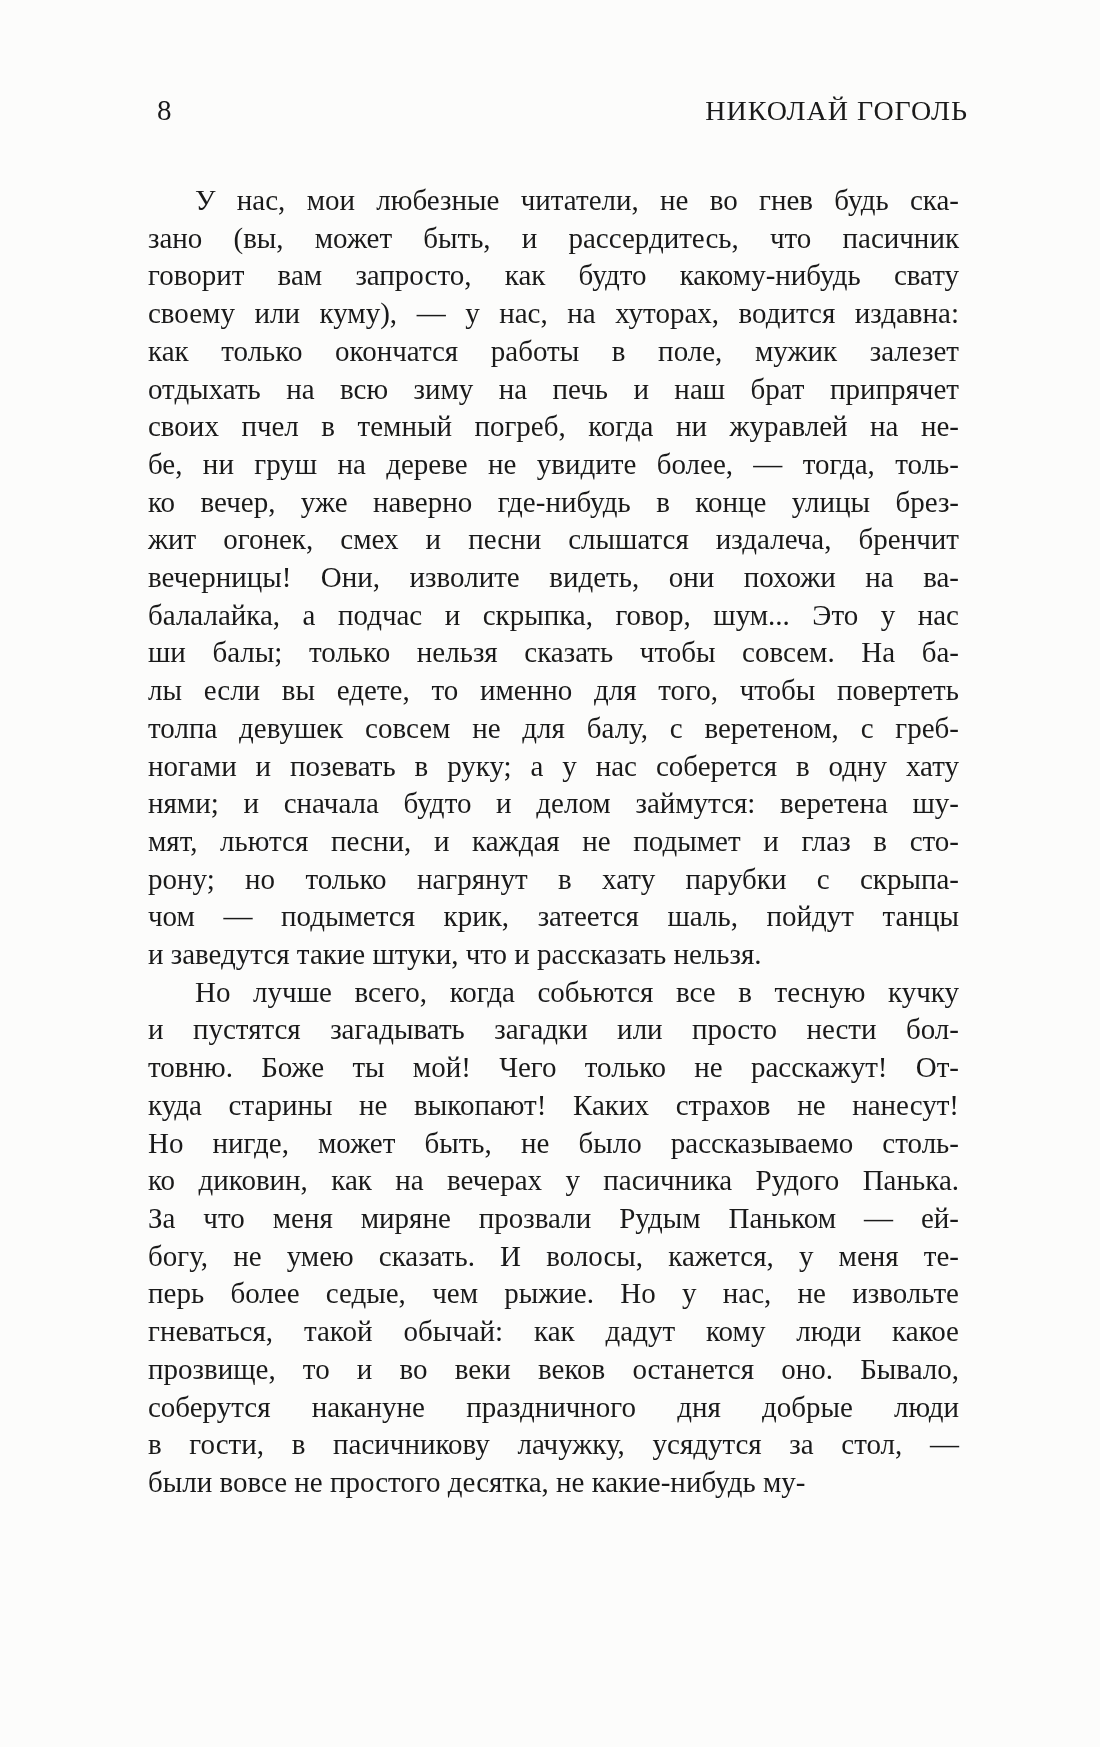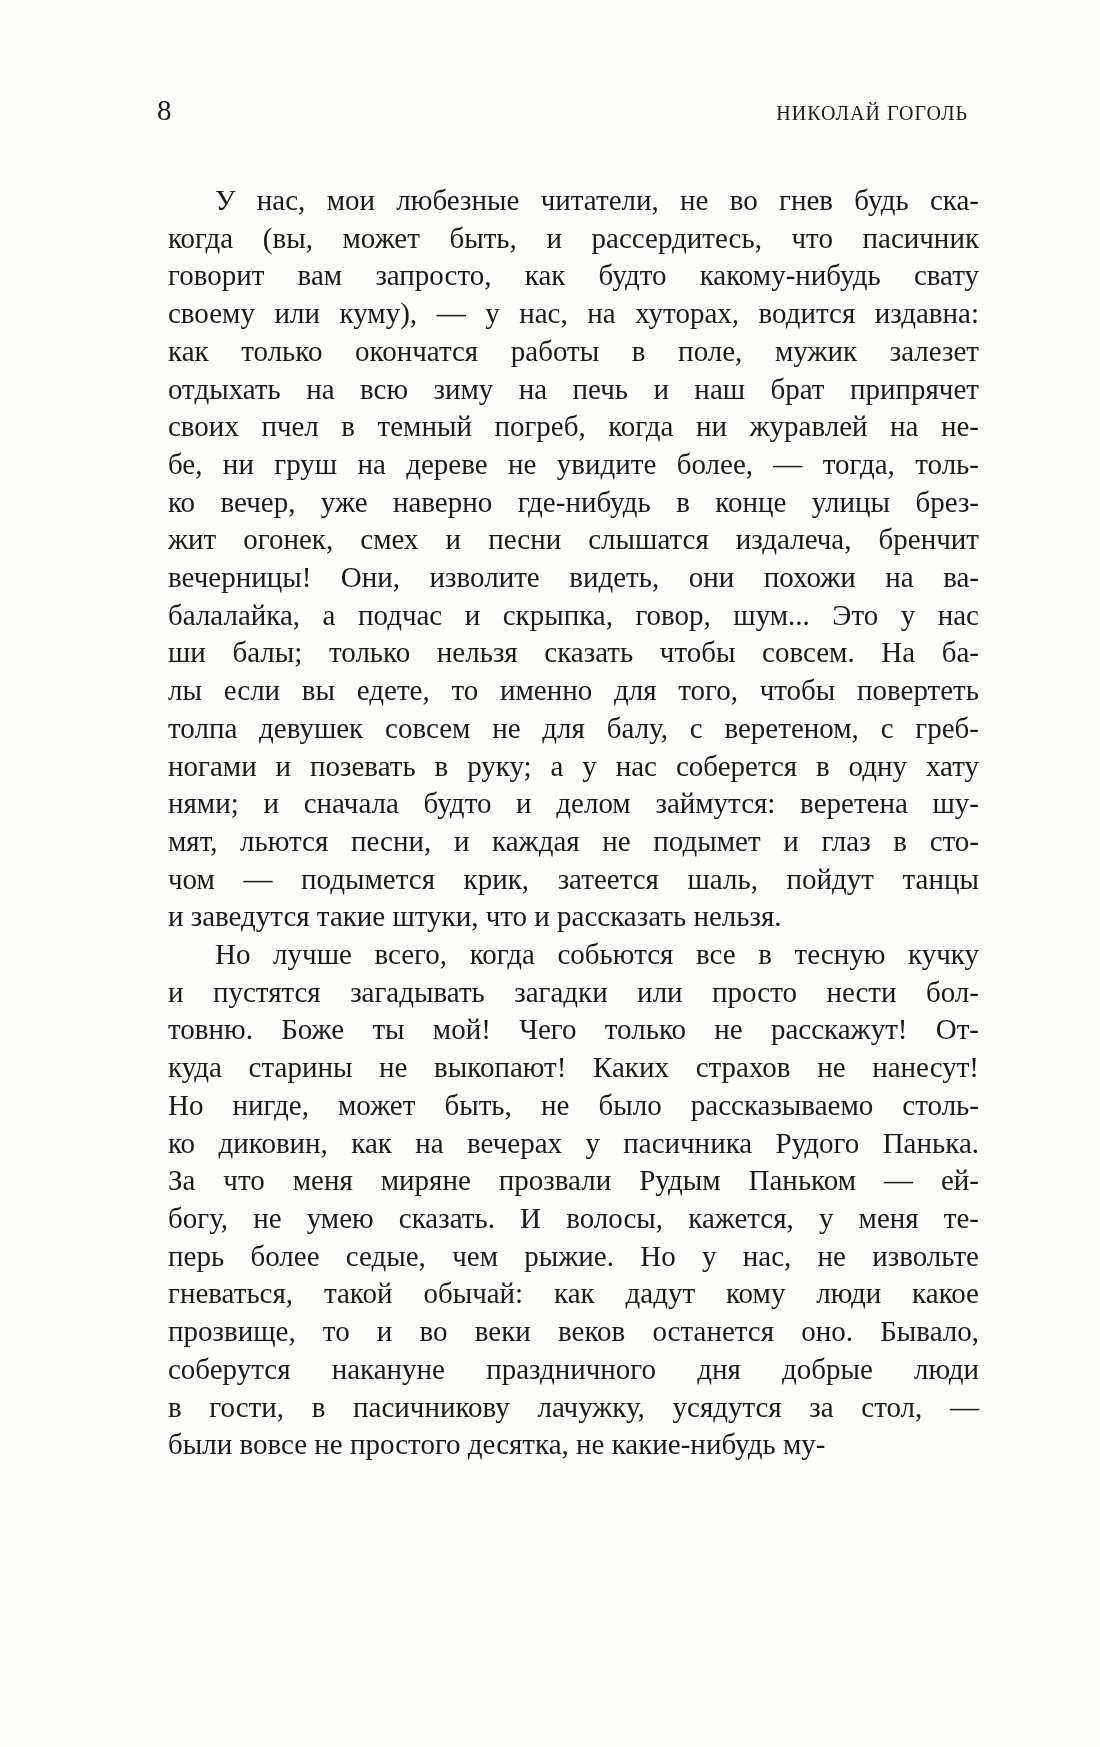--- a/index.html
+++ b/index.html
@@ -24,27 +24,27 @@
     display: flex;
     justify-content: space-between;
     align-items: baseline;
     font-size: 29px;
     line-height: 36px;
   }
   .page-number {
     font-size: 29px;
   }
   .running-head {
-    font-size: 20px;
+    font-size: 28px;
     letter-spacing: 1px;
   }
   .body-text {
     position: absolute;
     top: 182px;
-    left: 168px;
+    left: 148px;
     width: 811px;
   }
   .text-line {
     font-size: 29px;
     line-height: 37.7px;
     text-align: justify;
     text-align-last: justify;
     white-space: normal;
   }
   .text-line.para-end {
@@ -58,37 +58,38 @@
 <body>
 
 <div class="page">
   <div class="page-header">
     <span class="page-number">8</span>
     <span class="running-head">НИКОЛАЙ ГОГОЛЬ</span>
   </div>
   <div class="body-text">
       <div>
         <div class="text-line indent">У нас, мои любезные читатели, не во гнев будь ска-</div>
-        <div class="text-line">когда (вы, может быть, и рассердитесь, что пасичник</div>
+        <div class="text-line">зано (вы, может быть, и рассердитесь, что пасичник</div>
         <div class="text-line">говорит вам запросто, как будто какому-нибудь свату</div>
         <div class="text-line">своему или куму), — у нас, на хуторах, водится издавна:</div>
         <div class="text-line">как только окончатся работы в поле, мужик залезет</div>
         <div class="text-line">отдыхать на всю зиму на печь и наш брат припрячет</div>
         <div class="text-line">своих пчел в темный погреб, когда ни журавлей на не-</div>
         <div class="text-line">бе, ни груш на дереве не увидите более, — тогда, толь-</div>
         <div class="text-line">ко вечер, уже наверно где-нибудь в конце улицы брез-</div>
         <div class="text-line">жит огонек, смех и песни слышатся издалеча, бренчит</div>
         <div class="text-line">вечерницы! Они, изволите видеть, они похожи на ва-</div>
         <div class="text-line">балалайка, а подчас и скрыпка, говор, шум... Это у нас</div>
         <div class="text-line">ши балы; только нельзя сказать чтобы совсем. На ба-</div>
         <div class="text-line">лы если вы едете, то именно для того, чтобы повертеть</div>
         <div class="text-line">толпа девушек совсем не для балу, с веретеном, с греб-</div>
         <div class="text-line">ногами и позевать в руку; а у нас соберется в одну хату</div>
         <div class="text-line">нями; и сначала будто и делом займутся: веретена шу-</div>
         <div class="text-line">мят, льются песни, и каждая не подымет и глаз в сто-</div>
+        <div class="text-line">рону; но только нагрянут в хату парубки с скрыпа-</div>
         <div class="text-line">чом — подымется крик, затеется шаль, пойдут танцы</div>
         <div class="text-line para-end">и заведутся такие штуки, что и рассказать нельзя.</div>
       </div>
       <div>
         <div class="text-line indent">Но лучше всего, когда собьются все в тесную кучку</div>
         <div class="text-line">и пустятся загадывать загадки или просто нести бол-</div>
         <div class="text-line">товню. Боже ты мой! Чего только не расскажут! От-</div>
         <div class="text-line">куда старины не выкопают! Каких страхов не нанесут!</div>
         <div class="text-line">Но нигде, может быть, не было рассказываемо столь-</div>
         <div class="text-line">ко диковин, как на вечерах у пасичника Рудого Панька.</div>

